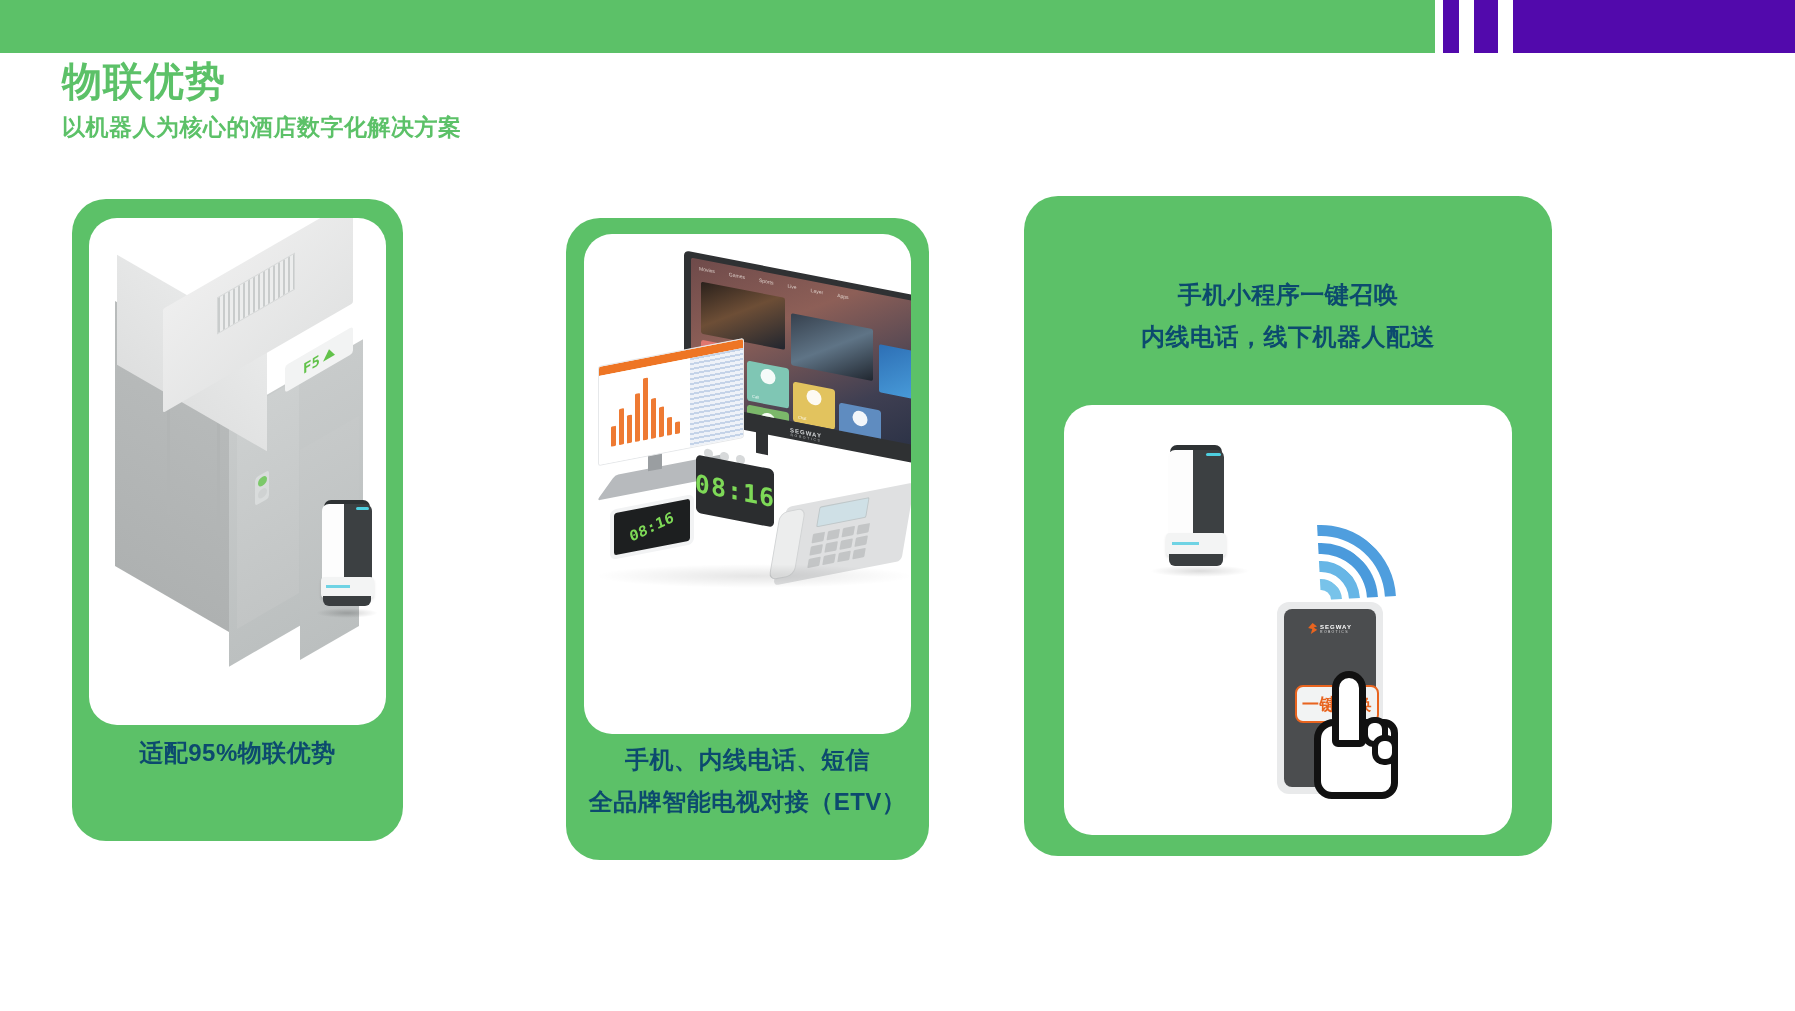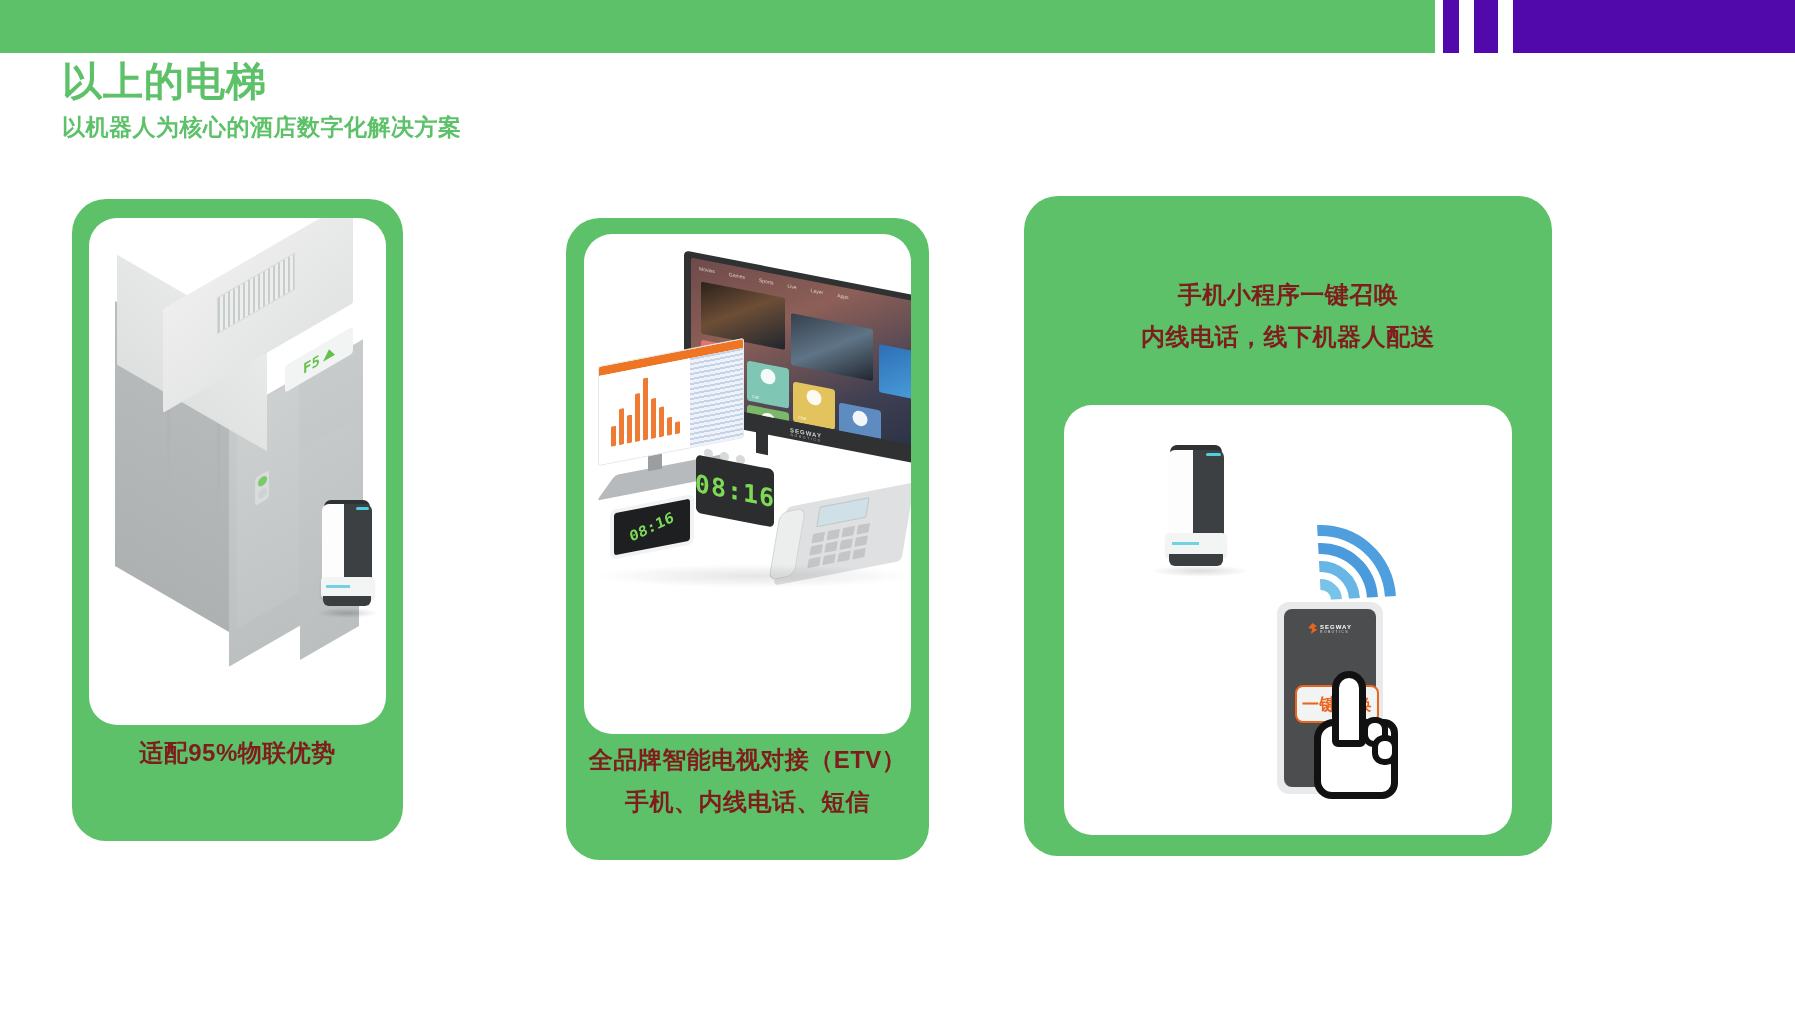--- a/index.html
+++ b/index.html
@@ -23,21 +23,21 @@
   .card{ position:absolute; background:#5cc168; border-radius:34px; }
   .card.c1{ left:72px; top:199px; width:331px; height:642px; }
   .card.c2{ left:566px; top:218px; width:363px; height:642px; }
   .card.c3{ left:1024px; top:196px; width:528px; height:660px; }
 
   .panel{ position:absolute; background:#ffffff; border-radius:28px; overflow:hidden; }
   .panel.p1{ left:17px; top:19px; width:297px; height:507px; }
   .panel.p2{ left:18px; top:16px; width:327px; height:500px; }
   .panel.p3{ left:40px; top:209px; width:448px; height:430px; }
 
-  .caption{ position:absolute; left:0; width:100%; text-align:center; color:#7f1d1d;
+  .caption{ position:absolute; left:0; width:100%; text-align:center; color:#0c4a6e;
             font-size:24px; font-weight:bold; line-height:1.75; letter-spacing:0.5px; }
   .caption.cap1{ top:533px; }
   .caption.cap2{ top:521px; }
   .caption.cap3{ top:78px; }
 
   
   .illus{ position:absolute; inset:0; }
   .elev-wrap{ position:absolute; left:20px; top:28px; width:270px; height:430px; }
   .elev-top{ position:absolute; left:54px; top:8px; width:190px; height:104px;
      background:linear-gradient(160deg,#eeeeee,#e2e3e3);
@@ -184,21 +184,21 @@
 </style>
 </head>
 <body>
 
 <div class="topbar-green"></div>
 <div class="topbar-stripe s1"></div>
 <div class="topbar-stripe s2"></div>
 <div class="topbar-solid"></div>
 
 <div class="heading">
-  <div class="title">以上的电梯</div>
+  <div class="title">物联优势</div>
   <div class="subtitle">以机器人为核心的酒店数字化解决方案</div>
 </div>
 
 <div class="cards">
 
   <div class="card c1">
     <div class="panel p1">
       <div class="illus">
         <div class="elev-wrap">
           <div class="elev-left"></div>
@@ -344,22 +344,22 @@
             <i></i>
               <i></i>
             <i></i>
               <i></i>
           </div>
         </div>
         <div class="desk-shadow"></div>
       </div>
     </div>
     <div class="caption cap2">
+      <div>手机、内线电话、短信</div>
       <div>全品牌智能电视对接（ETV）</div>
-      <div>手机、内线电话、短信</div>
     </div>
   </div>
 
   <div class="card c3">
     <div class="caption cap3">
       <div>手机小程序一键召唤</div>
       <div>内线电话，线下机器人配送</div>
     </div>
     <div class="panel p3">
       <div class="illus">

